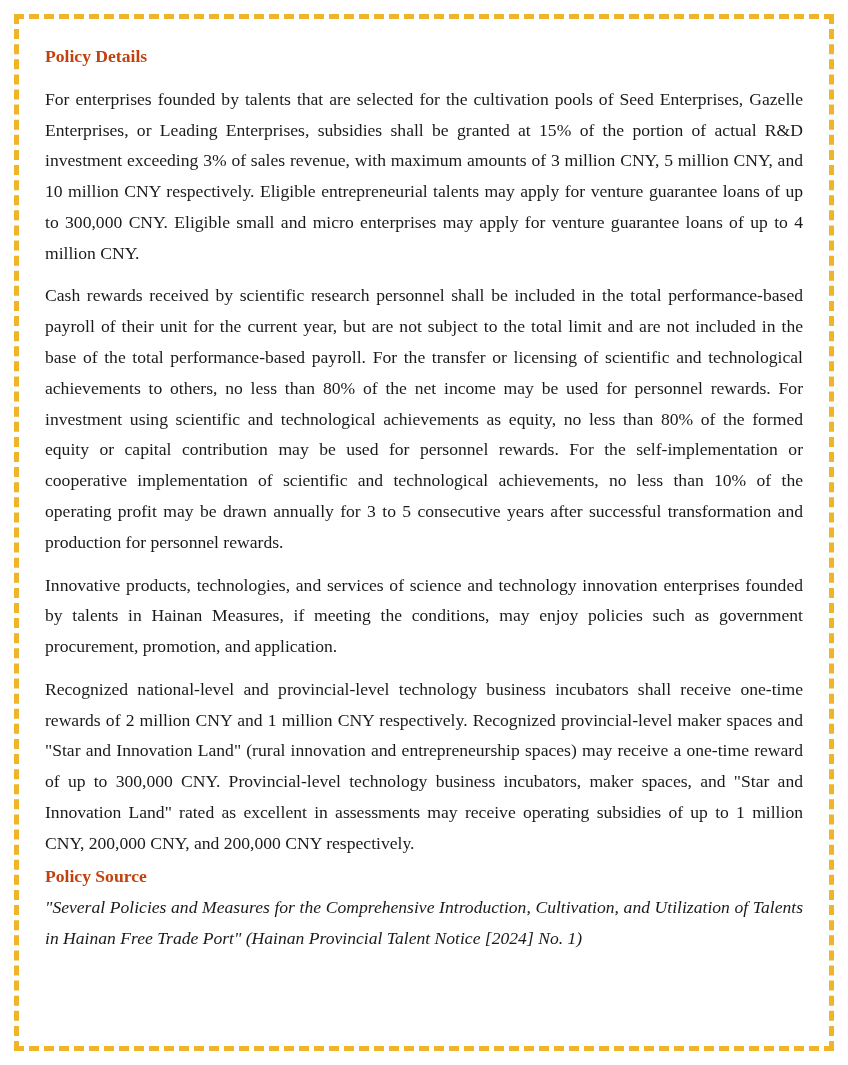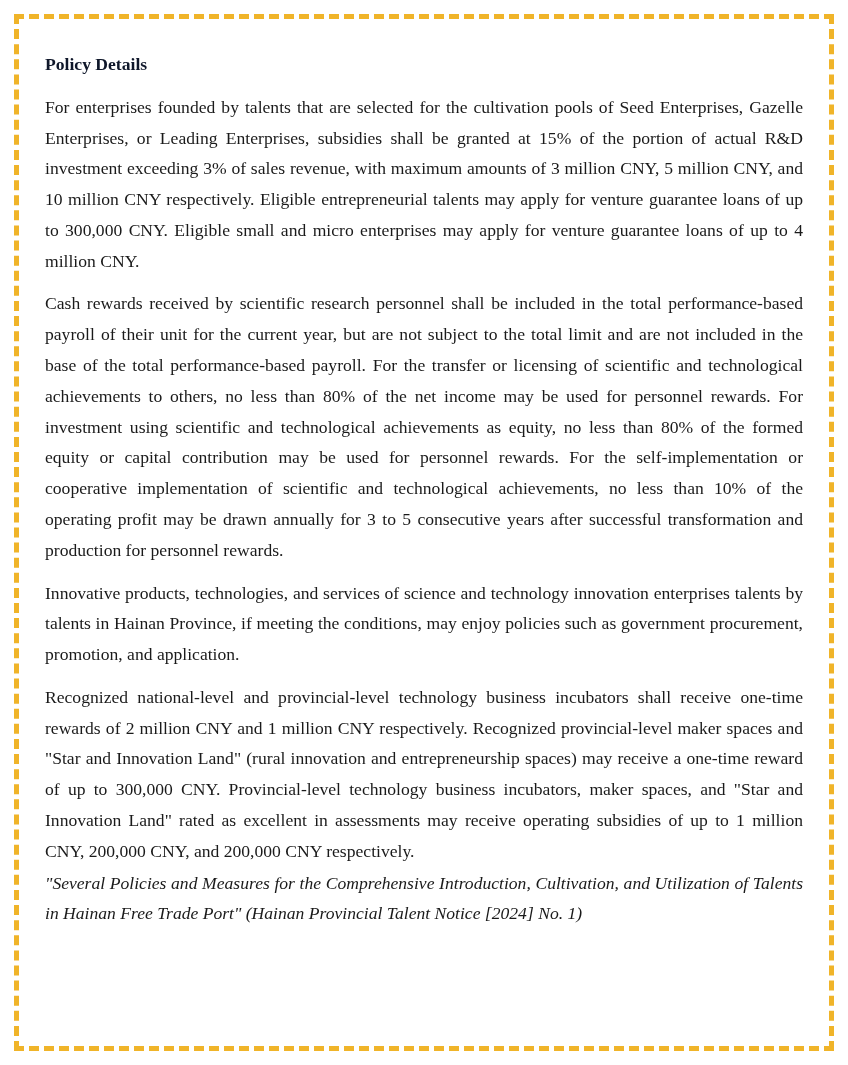--- a/index.html
+++ b/index.html
@@ -31,22 +31,22 @@
     font-size: 17.6px;
     line-height: 1.75;
     color: #1a1a1a;
     text-align: justify;
     text-justify: inter-word;
   }
   .section-heading {
     font-weight: bold;
     font-size: 17.6px;
     line-height: 1.75;
-    color: #0f172a;
-    margin: 10px 0 1px 0;
+    color: #c2410c;
+    margin: 2px 0 1px 0;
     text-align: left;
   }
   p.para {
     margin: 12px 0 1px 0;
     text-indent: 0;
   }
   p.source {
     margin: 0;
     font-style: italic;
     text-align: justify;
@@ -58,22 +58,23 @@
 <div class="page">
   <div class="dashed-frame">
     <div class="doc-body">
 
       <div class="section-heading">Policy Details</div>
 
       <p class="para">For enterprises founded by talents that are selected for the cultivation pools of Seed Enterprises, Gazelle Enterprises, or Leading Enterprises, subsidies shall be granted at 15% of the portion of actual R&amp;D investment exceeding 3% of sales revenue, with maximum amounts of 3 million CNY, 5 million CNY, and 10 million CNY respectively. Eligible entrepreneurial talents may apply for venture guarantee loans of up to 300,000 CNY. Eligible small and micro enterprises may apply for venture guarantee loans of up to 4 million CNY.</p>
 
       <p class="para">Cash rewards received by scientific research personnel shall be included in the total performance-based payroll of their unit for the current year, but are not subject to the total limit and are not included in the base of the total performance-based payroll. For the transfer or licensing of scientific and technological achievements to others, no less than 80% of the net income may be used for personnel rewards. For investment using scientific and technological achievements as equity, no less than 80% of the formed equity or capital contribution may be used for personnel rewards. For the self-implementation or cooperative implementation of scientific and technological achievements, no less than 10% of the operating profit may be drawn annually for 3 to 5 consecutive years after successful transformation and production for personnel rewards.</p>
 
-      <p class="para">Innovative products, technologies, and services of science and technology innovation enterprises talents by talents in Hainan Province, if meeting the conditions, may enjoy policies such as government procurement, promotion, and application.</p>
+      <p class="para">Innovative products, technologies, and services of science and technology innovation enterprises founded by talents in Hainan Measures, if meeting the conditions, may enjoy policies such as government procurement, promotion, and application.</p>
 
       <p class="para">Recognized national-level and provincial-level technology business incubators shall receive one-time rewards of 2 million CNY and 1 million CNY respectively. Recognized provincial-level maker spaces and "Star and Innovation Land" (rural innovation and entrepreneurship spaces) may receive a one-time reward of up to 300,000 CNY. Provincial-level technology business incubators, maker spaces, and "Star and Innovation Land" rated as excellent in assessments may receive operating subsidies of up to 1 million CNY, 200,000 CNY, and 200,000 CNY respectively.</p>
 
+      <div class="section-heading">Policy Source</div>
 
       <p class="source">"Several Policies and Measures for the Comprehensive Introduction, Cultivation, and Utilization of Talents in Hainan Free Trade Port" (Hainan Provincial Talent Notice [2024] No. 1)</p>
 
     </div>
   </div>
 </div>
 
 </body></html>

